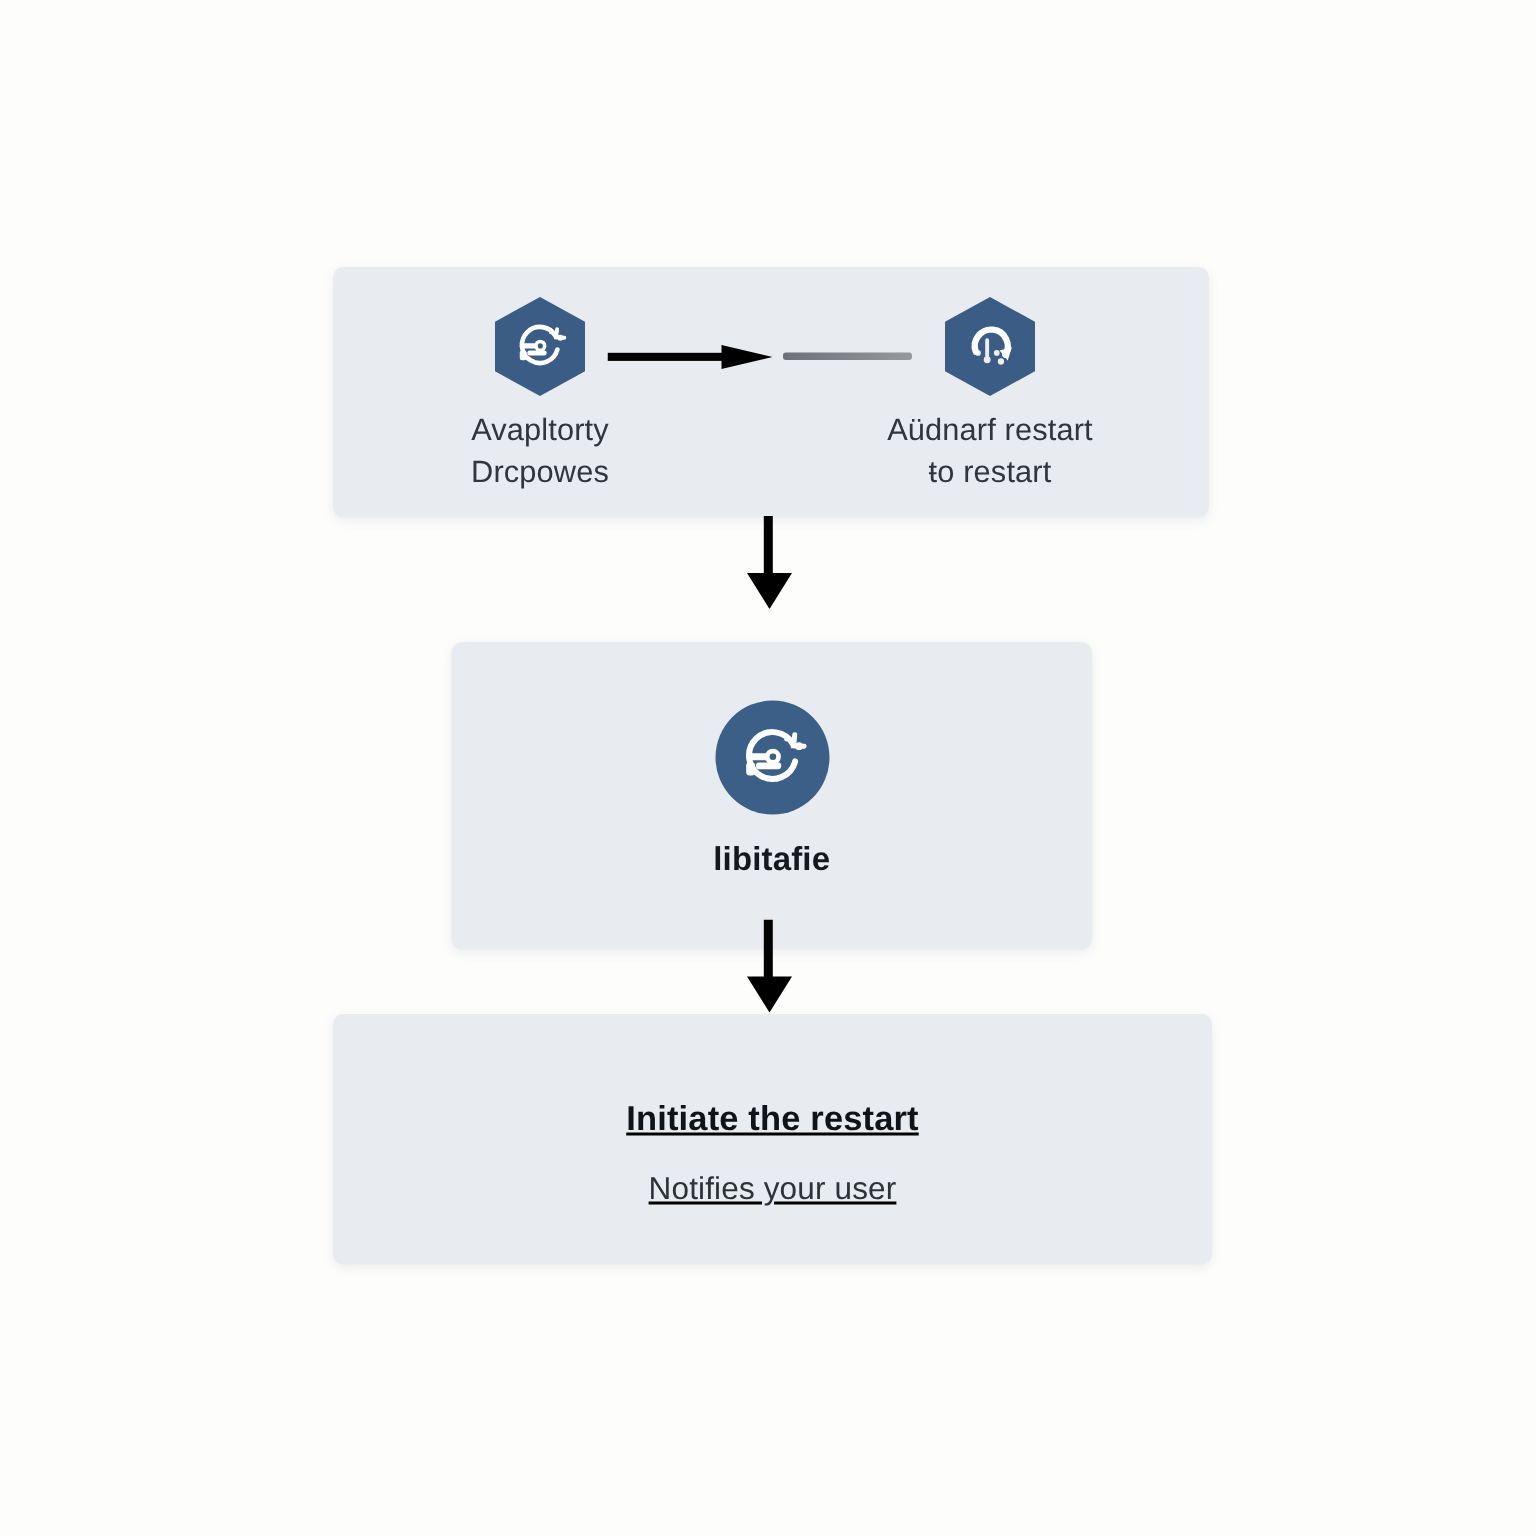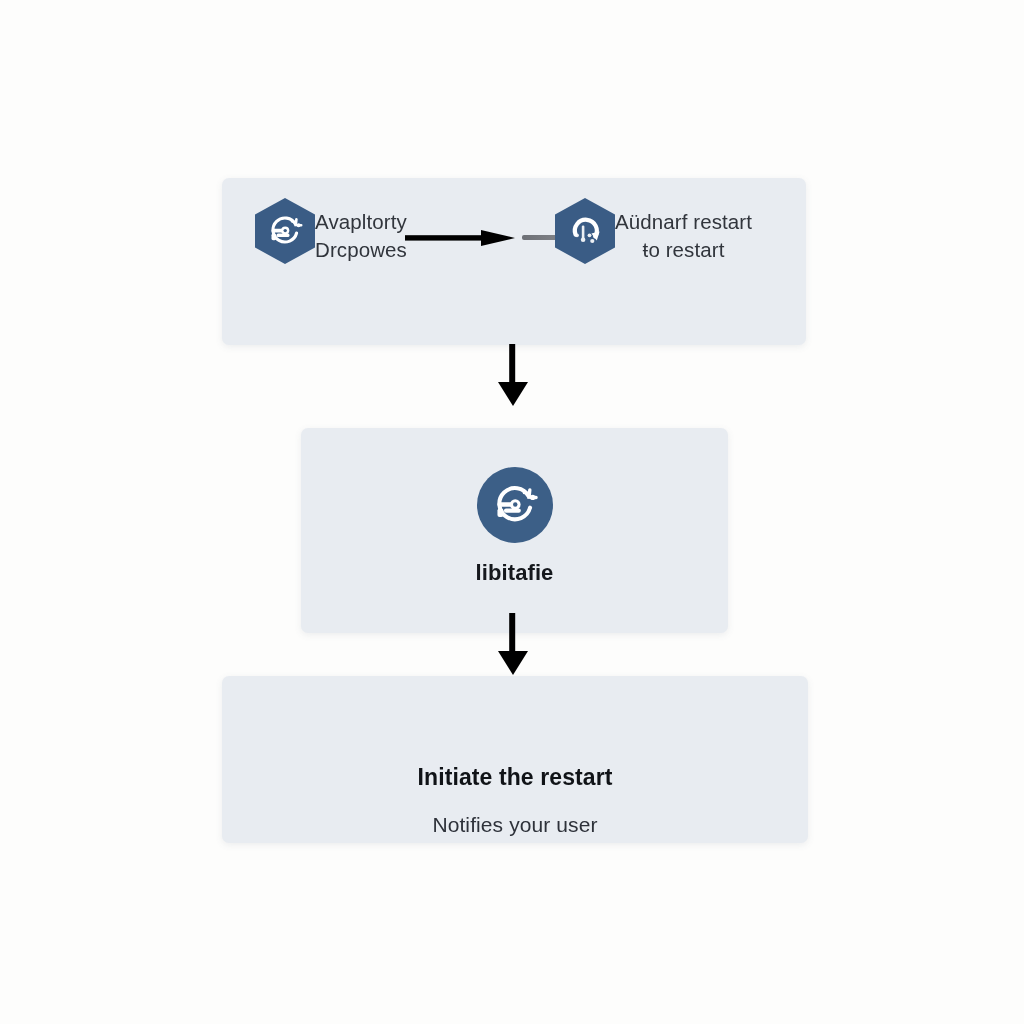--- a/index.html
+++ b/index.html
@@ -38,21 +38,21 @@
     height: 167px;
   }
   .top-inner {
     position: absolute;
     inset: 0;
   }
 
   .node {
     position: absolute;
     display: flex;
-    flex-direction: row;
+    flex-direction: column;
     align-items: center;
     width: 210px;
   }
   #node-left  { left: 33px; top: 20px; }
   #node-right { left: 333px; top: 20px; }
 
   .hex {
     width: 60px;
     height: 66px;
     background: #3a5c85;
@@ -136,22 +136,23 @@
     top: 676px;
     width: 586px;
     height: 167px;
   }
   .bot-inner {
     position: absolute;
     inset: 0;
     display: flex;
     flex-direction: column;
     align-items: center;
-    padding-top: 88px;
+    padding-top: 56px;
     box-sizing: border-box;
+    text-decoration: underline;
   }
   .bot-title {
     font-size: 23px;
     font-weight: bold;
     color: #101317;
     letter-spacing: 0.1px;
   }
   .bot-sub {
     margin-top: 22px;
     font-size: 21px;

